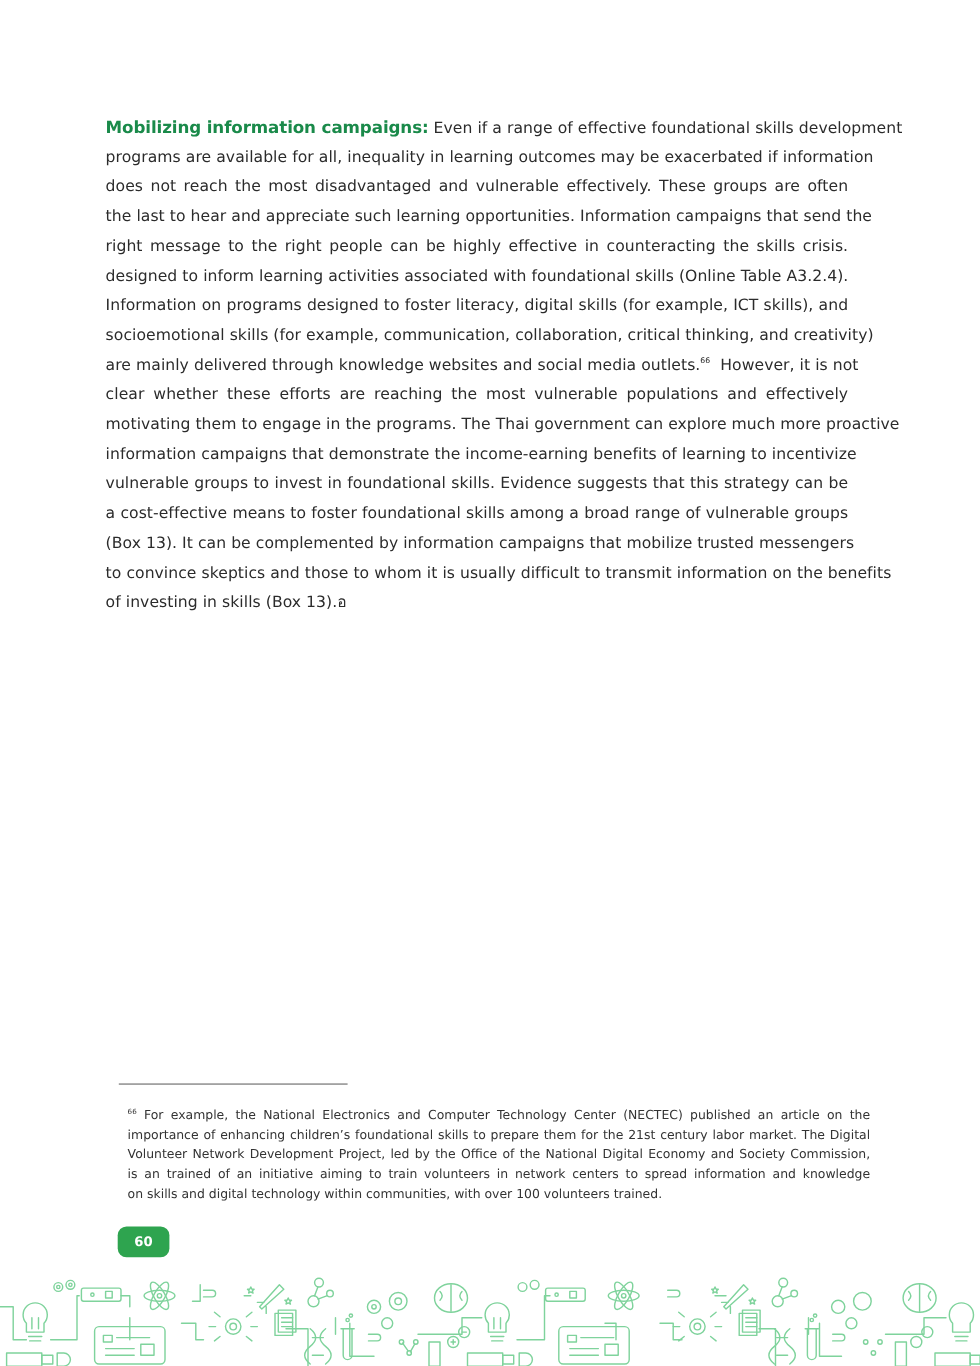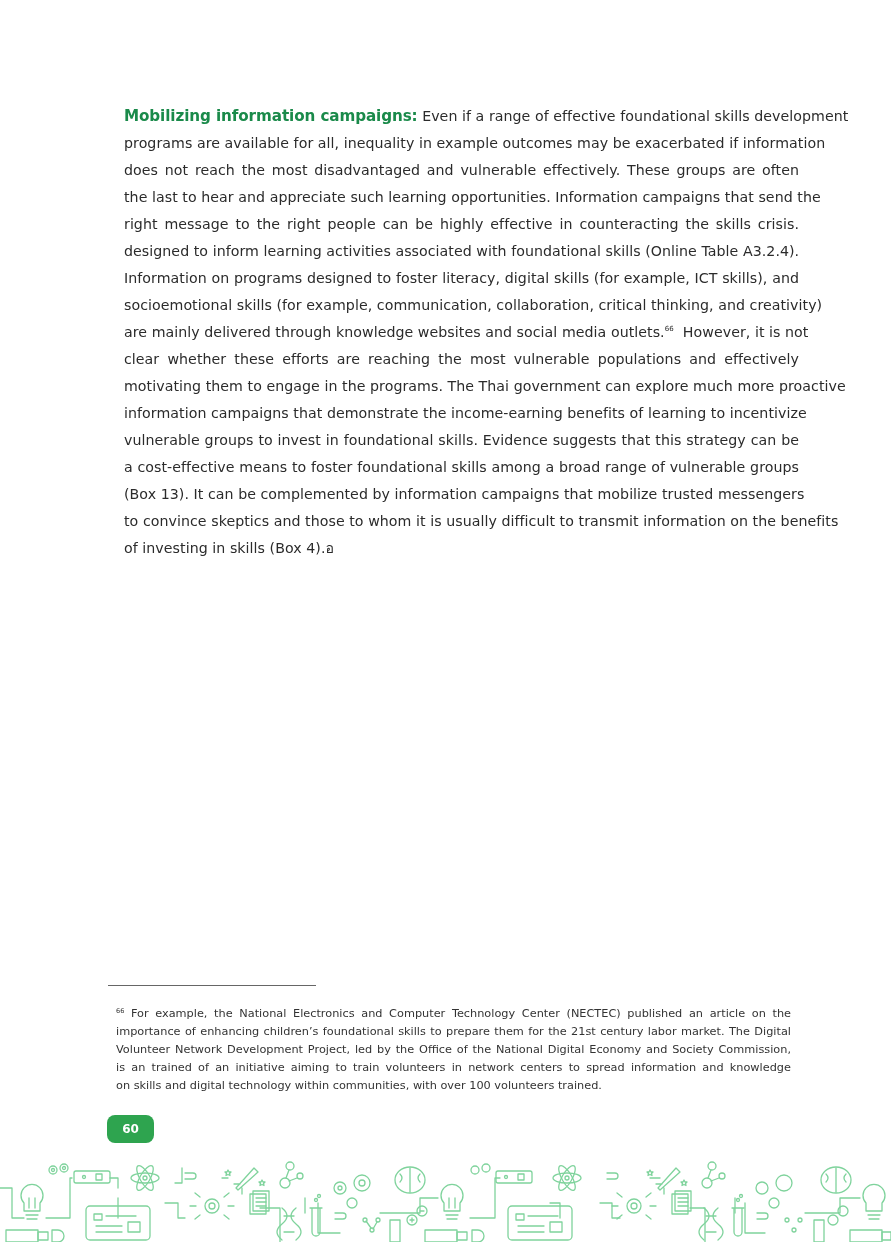--- a/index.html
+++ b/index.html
@@ -1,20 +1,20 @@
 <!DOCTYPE html>
 <html><head>
   <meta charset="utf-8">
   <style>
     html, body { margin: 0; padding: 0; background: #ffffff; }
     body { width: 891px; height: 1242px; position: relative; overflow: hidden;
            font-family: "DejaVu Sans", sans-serif; color: #2b2b2b; }
     .page { position: absolute; left: 0; top: 0; width: 891px; height: 1242px; }
 
-    .body-text { position: absolute; left: 124px; top: 104px; width: 675px; }
+    .body-text { position: absolute; left: 96px; top: 104px; width: 675px; }
     .line { display: block; height: 27px; line-height: 24px; font-size: 14.2px;
             text-align: justify; text-align-last: justify; white-space: nowrap; letter-spacing: 0.05px; }
     .line.last { text-align-last: left; }
     .heading { color: #1a8a4a; font-weight: bold; font-size: 15.2px; letter-spacing: -0.1px; }
     sup { font-size: 7px; vertical-align: 6px; line-height: 0; }
 
     .footnote-rule { position: absolute; left: 108px; top: 985px; width: 208px; height: 1px; background: #666; }
     .footnotes { position: absolute; left: 116px; top: 1005px; width: 675px; }
     .fn-line { display: block; height: 18px; line-height: 18px; font-size: 11.3px; color: #333;
                text-align: justify; text-align-last: justify; white-space: nowrap; }
@@ -27,36 +27,36 @@
 
     .decor-band { position: absolute; left: 0; top: 1158px; width: 891px; height: 84px; }
   </style>
 </head>
 <body>
 
 <div class="page">
 
   <div class="body-text">
     <span class="line"><span class="heading">Mobilizing information campaigns:</span> <span>Even if a range of effective foundational skills development</span></span>
-    <span class="line">programs are available for all, inequality in example outcomes may be exacerbated if information</span>
+    <span class="line">programs are available for all, inequality in learning outcomes may be exacerbated if information</span>
     <span class="line">does not reach the most disadvantaged and vulnerable effectively. These groups are often</span>
     <span class="line">the last to hear and appreciate such learning opportunities. Information campaigns that send the</span>
     <span class="line">right message to the right people can be highly effective in counteracting the skills crisis.</span>
     <span class="line">designed to inform learning activities associated with foundational skills (Online Table A3.2.4).</span>
     <span class="line">Information on programs designed to foster literacy, digital skills (for example, ICT skills), and</span>
     <span class="line">socioemotional skills (for example, communication, collaboration, critical thinking, and creativity)</span>
     <span class="line"><span>are mainly delivered through knowledge websites and social media outlets.</span><sup>66</sup>&nbsp; <span>However, it is not</span></span>
     <span class="line">clear whether these efforts are reaching the most vulnerable populations and effectively</span>
     <span class="line">motivating them to engage in the programs. The Thai government can explore much more proactive</span>
     <span class="line">information campaigns that demonstrate the income-earning benefits of learning to incentivize</span>
     <span class="line">vulnerable groups to invest in foundational skills. Evidence suggests that this strategy can be</span>
     <span class="line">a cost-effective means to foster foundational skills among a broad range of vulnerable groups</span>
     <span class="line">(Box 13). It can be complemented by information campaigns that mobilize trusted messengers</span>
     <span class="line">to convince skeptics and those to whom it is usually difficult to transmit information on the benefits</span>
-    <span class="line last">of investing in skills (Box 4).อ</span>
+    <span class="line last">of investing in skills (Box 13).อ</span>
   </div>
 
   <div class="footnote-rule"></div>
 
   <div class="footnotes">
     <span class="fn-line"><sup>66</sup> <span>For example, the National Electronics and Computer Technology Center (NECTEC) published an article on the</span></span>
     <span class="fn-line">importance of enhancing children’s foundational skills to prepare them for the 21st century labor market. The Digital</span>
     <span class="fn-line">Volunteer Network Development Project, led by the Office of the National Digital Economy and Society Commission,</span>
     <span class="fn-line">is an trained of an initiative aiming to train volunteers in network centers to spread information and knowledge</span>
     <span class="fn-line last">on skills and digital technology within communities, with over 100 volunteers trained.</span>

